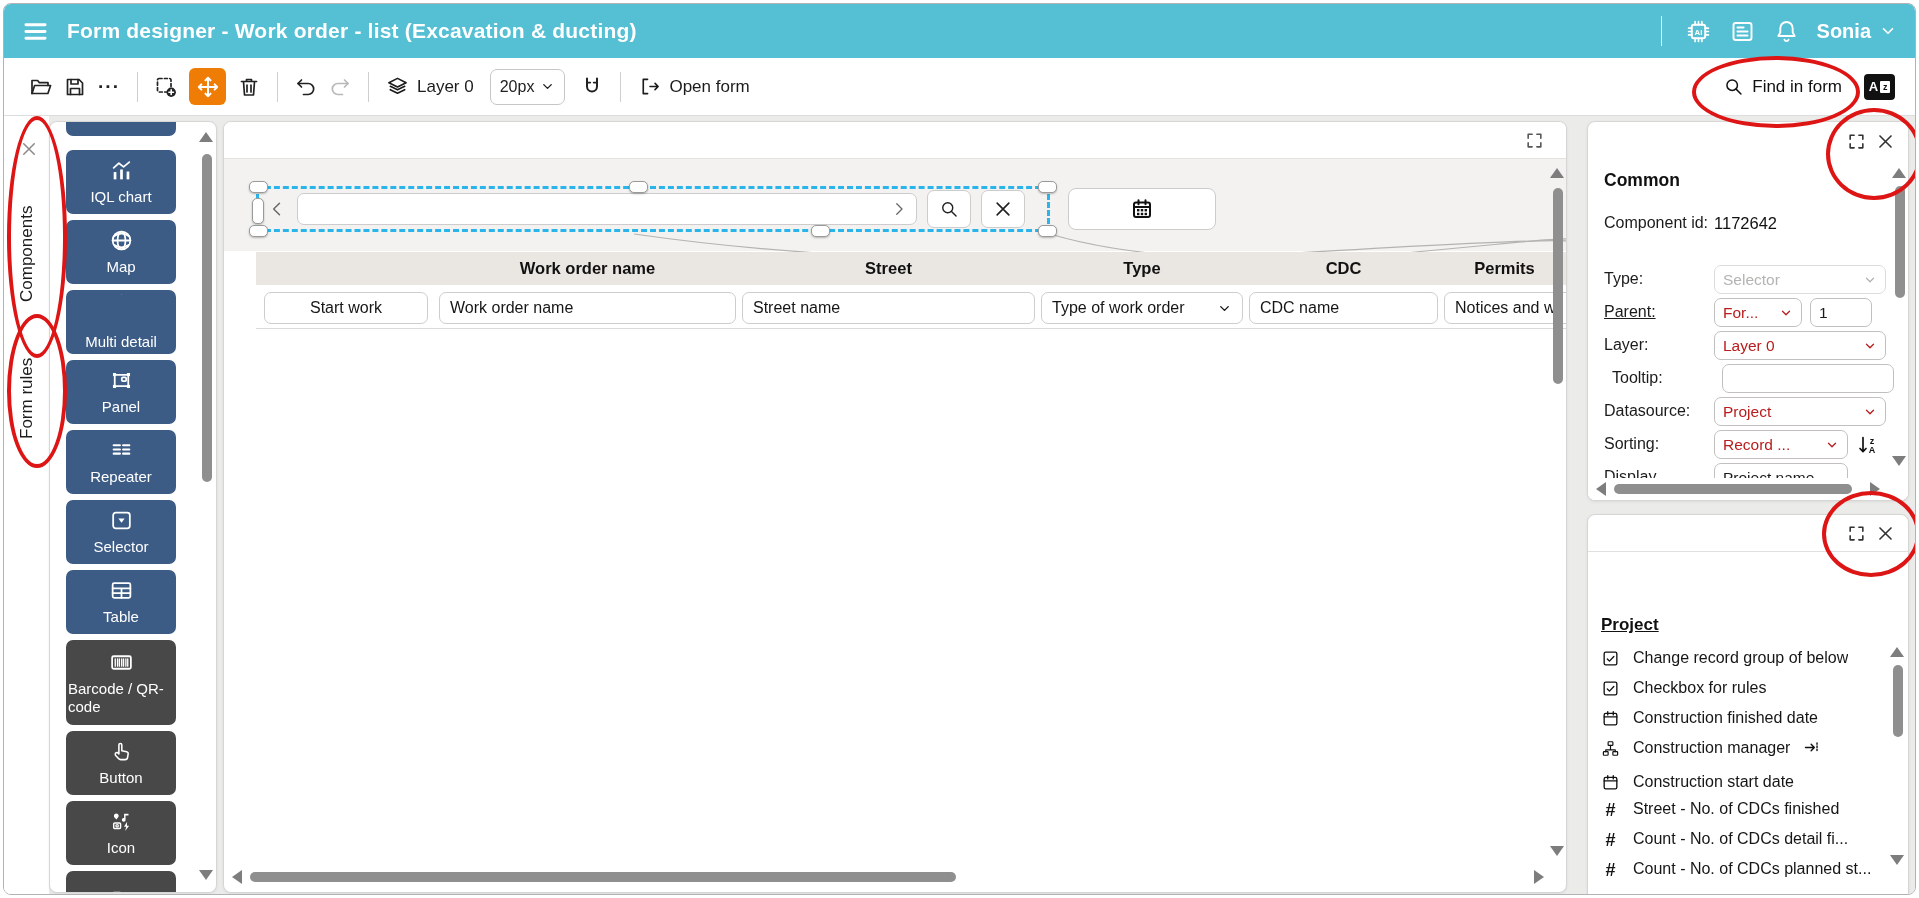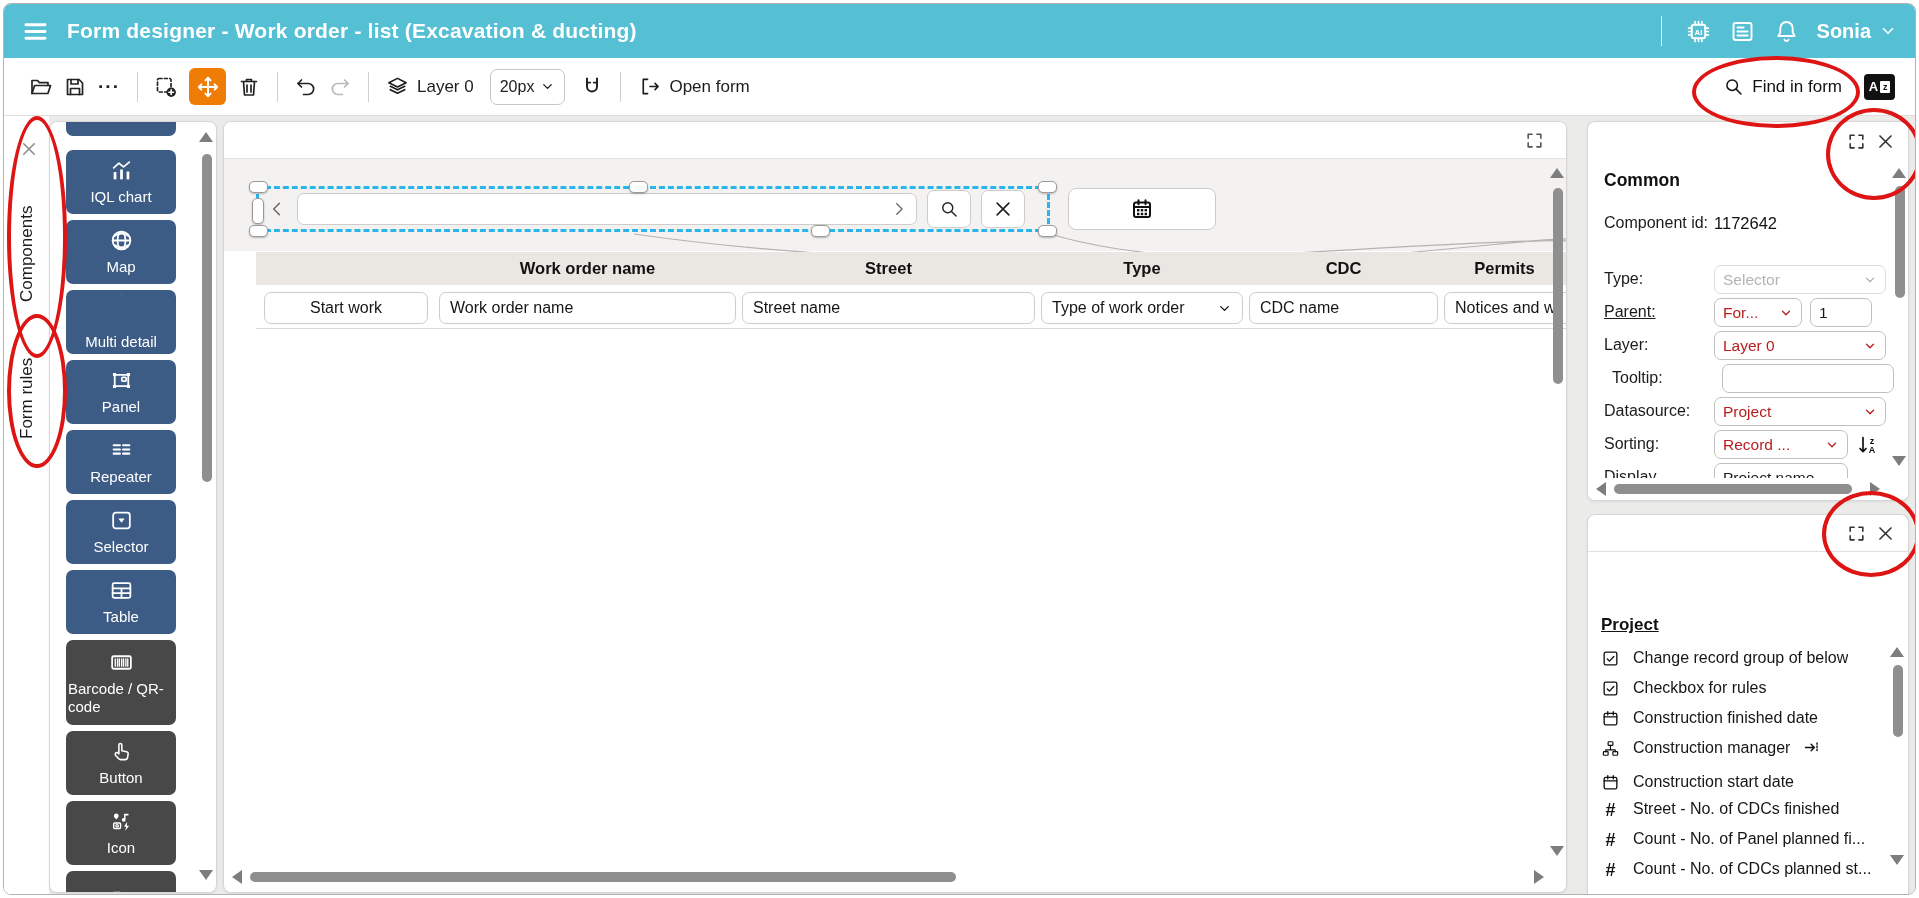--- a/index.html
+++ b/index.html
@@ -697,21 +697,21 @@
             <use href="#sy-cal"></use>
           </svg>
         <span class="txt">Construction start date</span>
       </div>
       <div class="fitem" style="top:285px;">
         <span class="hash">#</span>
         <span class="txt">Street - No. of CDCs finished</span>
       </div>
       <div class="fitem" style="top:315px;">
         <span class="hash">#</span>
-        <span class="txt">Count - No. of Panel planned fi...</span>
+        <span class="txt">Count - No. of CDCs detail fi...</span>
       </div>
       <div class="fitem" style="top:345px;">
         <span class="hash">#</span>
         <span class="txt">Count - No. of CDCs planned st...</span>
       </div>
 
       <div class="arr up" style="right:4px;top:132px;"></div>
       <div class="thumbv" style="right:5px;top:150px;height:72px;"></div>
       <div class="arr down" style="right:4px;top:340px;"></div>
     </div>

